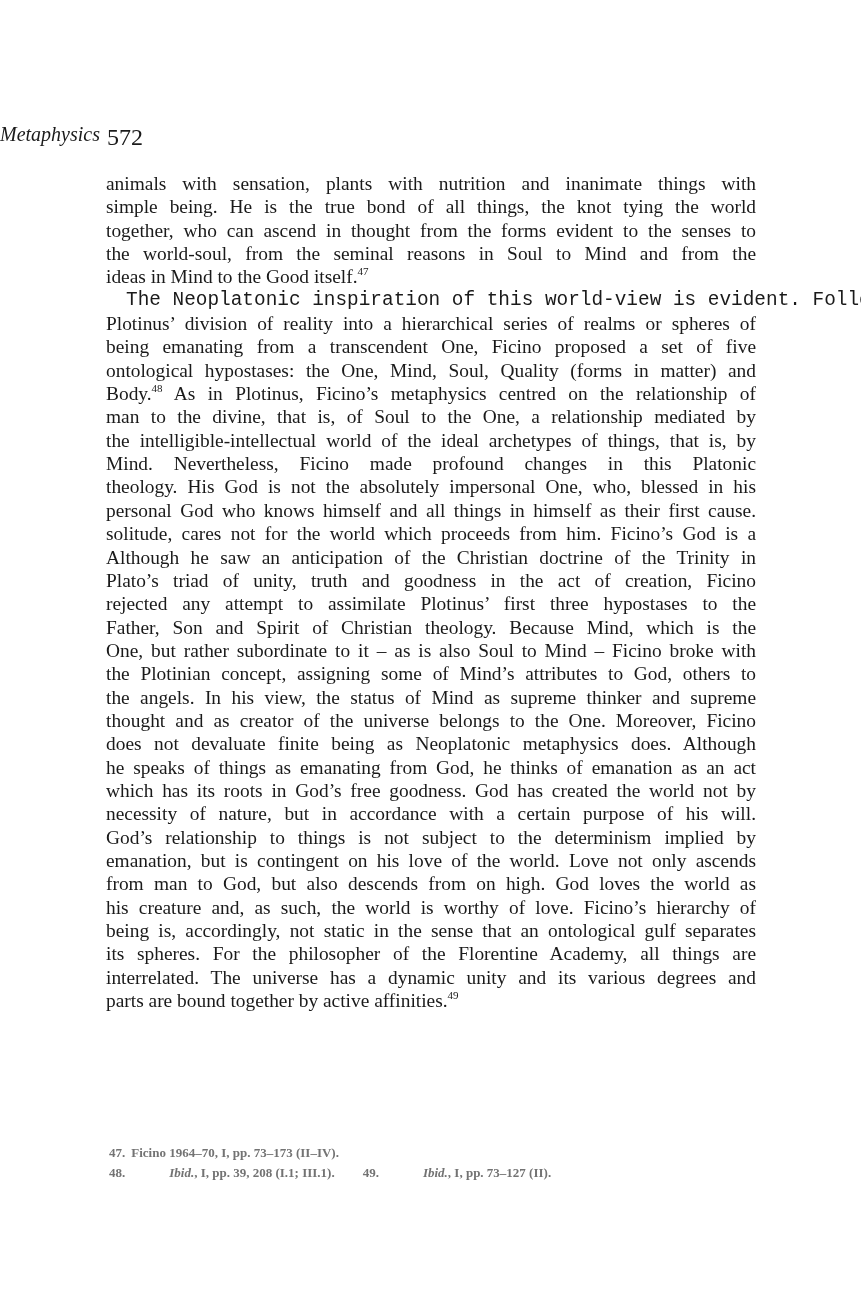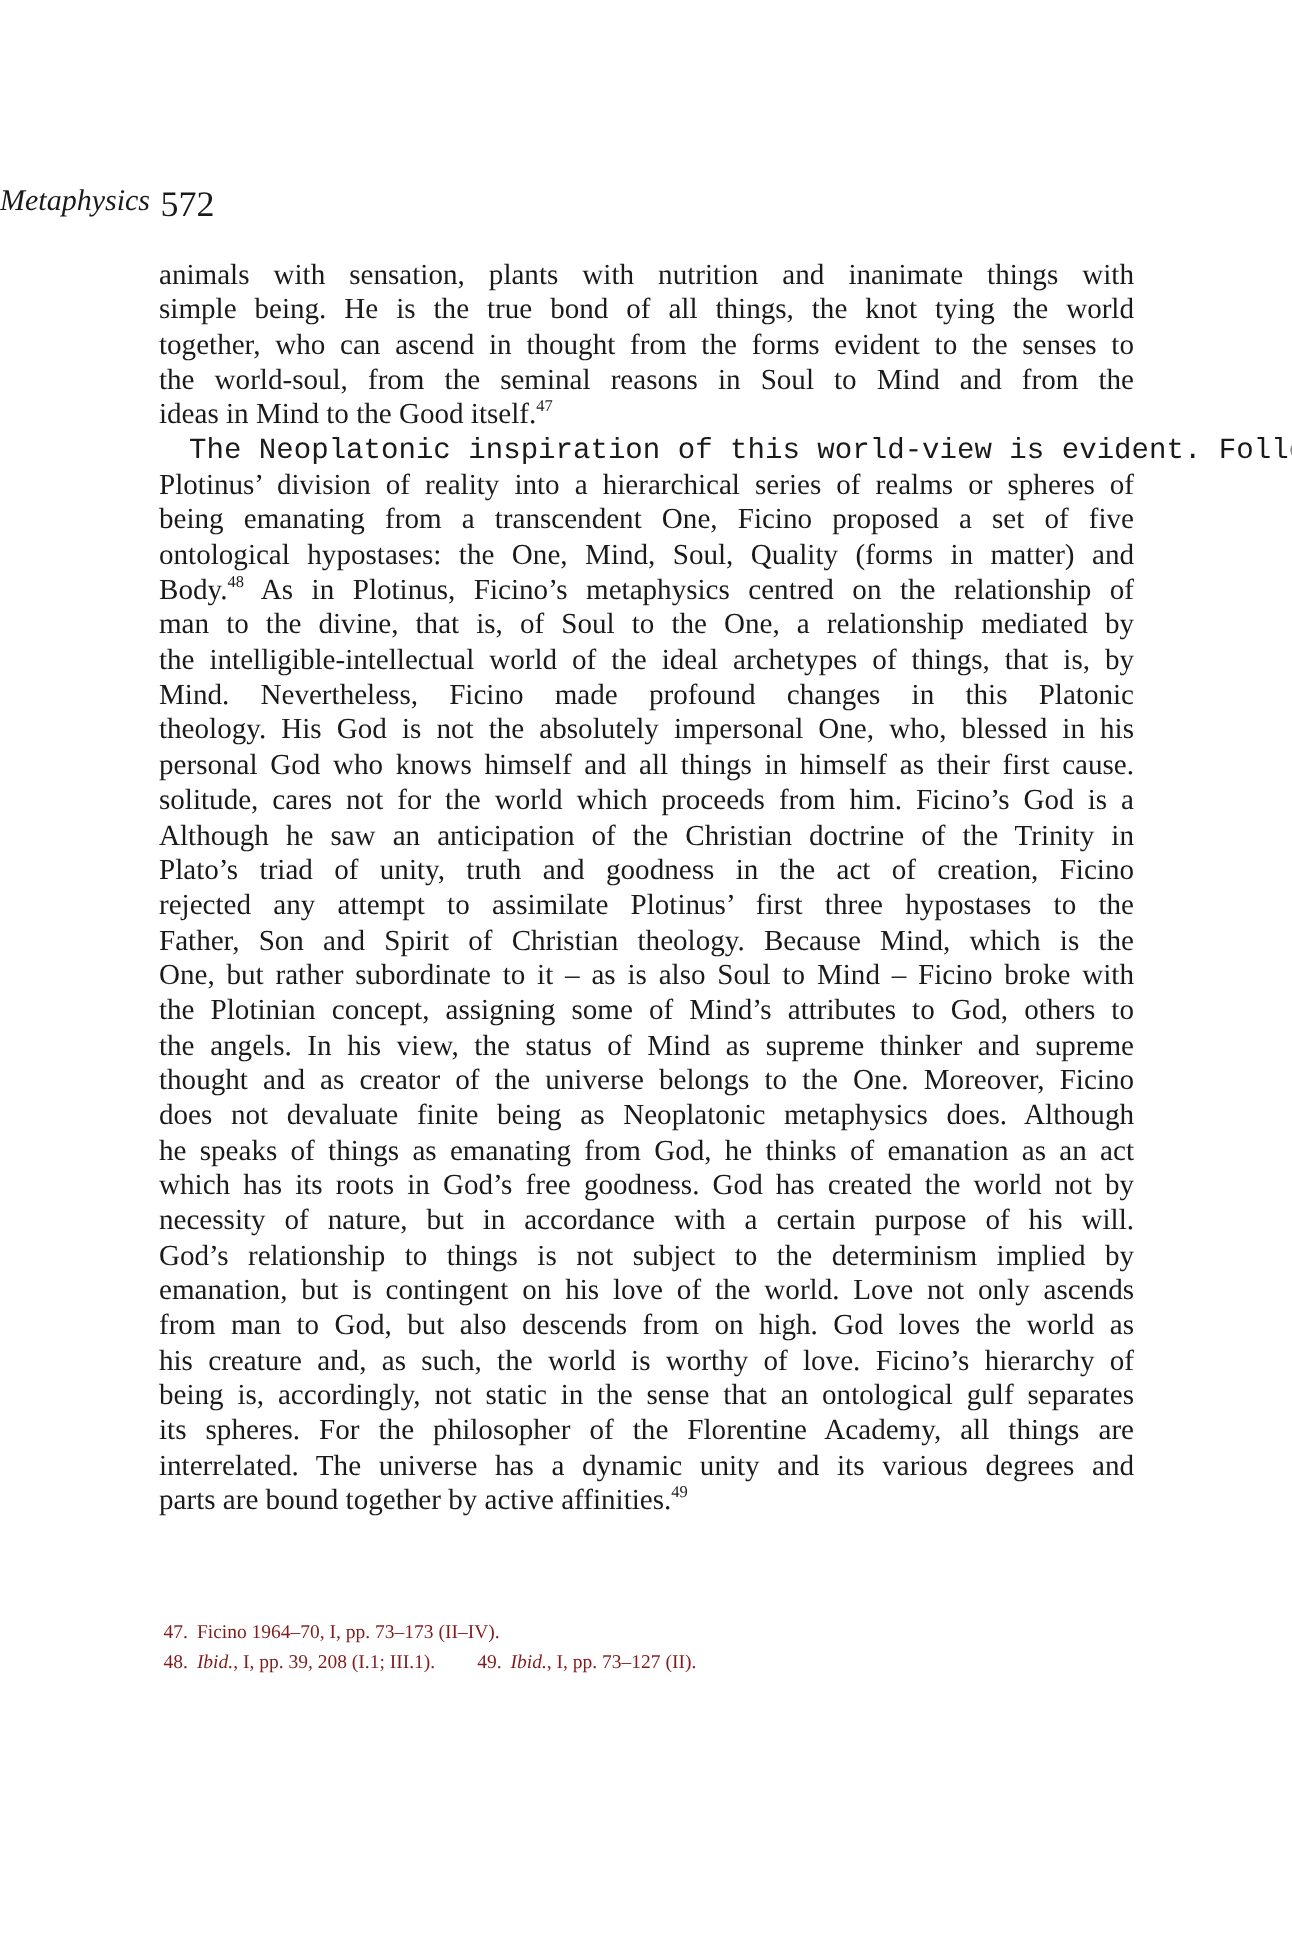--- a/index.html
+++ b/index.html
@@ -7,25 +7,25 @@
          font-family: "Liberation Serif", "DejaVu Serif", serif; color: #1a1a1a; }
   .page-number { position: absolute; left: 107px; top: 124px; font-size: 24px; }
   .running-head { position: absolute; left: 0; width: 861px; top: 123px; text-align: left;
                   font-size: 20px; font-style: italic; }
   .body-text { position: absolute; left: 106px; top: 172px; width: 650px; }
   .line { display: block; font-size: 19.4px; height: 23.35px; line-height: 23.35px;
           text-align: justify; text-align-last: justify; white-space: nowrap; overflow: visible; }
   .line.last { text-align-last: left; }
   .line.indent { padding-left: 20px; font-family: Liberation Mono, monospace; }
   sup { font-size: 11px; line-height: 0; vertical-align: 8px; }
-  .footnotes { position: absolute; left: 109px; top: 1078px; font-size: 13px; color: #7f1d1d; }
+  .footnotes { position: absolute; left: 109px; top: 1143px; font-size: 13px; color: #737373; font-weight: bold; }
   .fn-line { height: 20px; line-height: 20px; white-space: pre; }
   .fn-num { margin-right: 6px; }
   .gap { display: inline-block; width: 28px; }
-  i { font-style: italic; }
+  i { font-style: italic; margin-left: 38px; }
 </style>
 </head>
 <body>
 
 <div class="page-number">572</div>
 <div class="running-head">Metaphysics</div>
 
 <div class="body-text" id="body-text">
     <div class="line"><span>animals with sensation, plants with nutrition and inanimate things with</span></div>
     <div class="line"><span>simple being. He is the true bond of all things, the knot tying the world</span></div>

